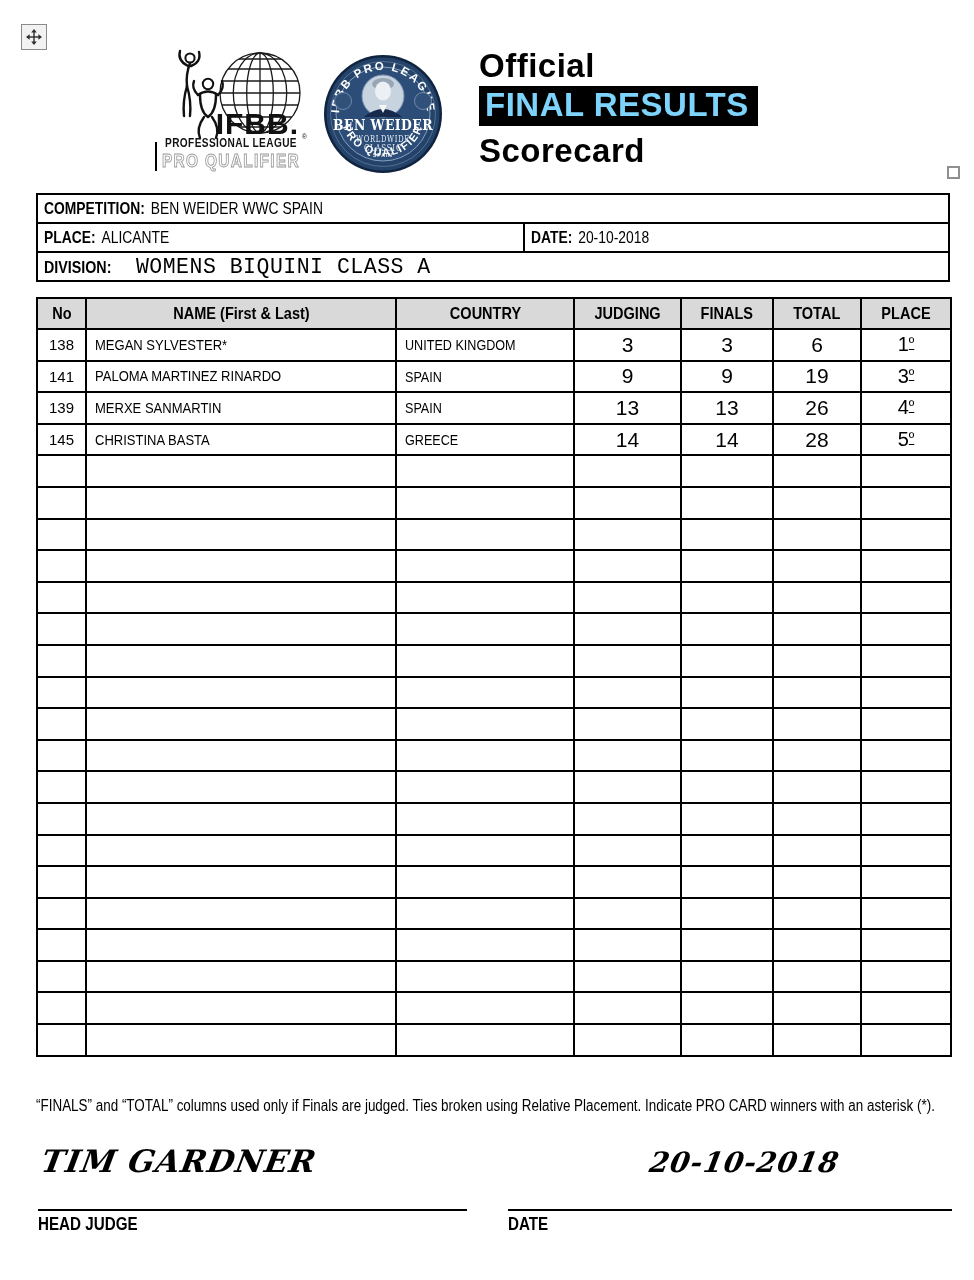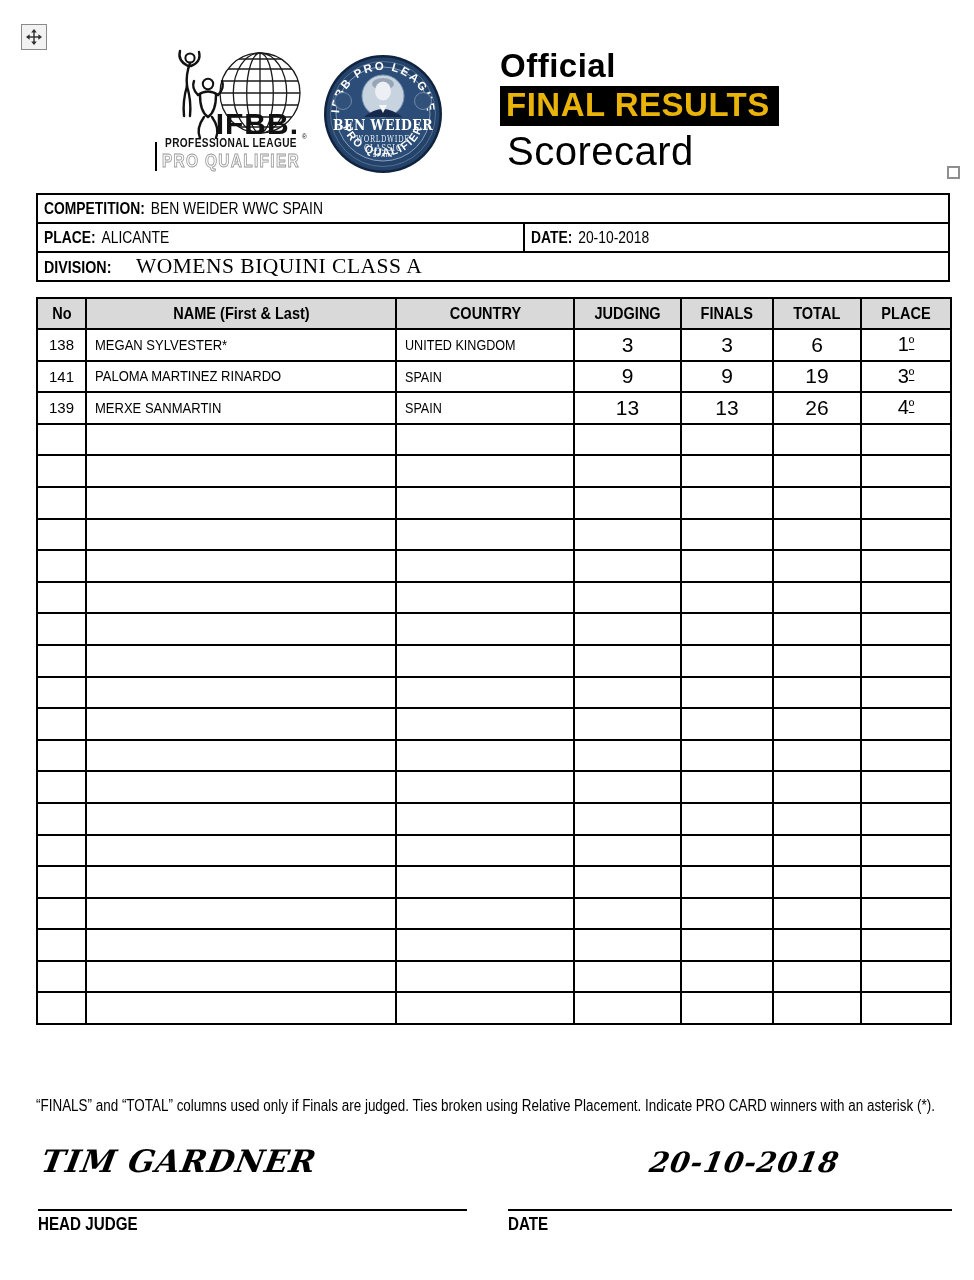--- a/index.html
+++ b/index.html
@@ -13,32 +13,32 @@
 
   
   .move-handle { left:21px; top:24px; width:24px; height:24px; border:1px solid #8a8a8a;
                  background:#f2f2f2; display:flex; align-items:center; justify-content:center; }
   
   .corner-handle { left:947px; top:166px; width:9px; height:9px; border:2px solid #8f8f8f; background:#fff; }
   
   .text-cursor { left:154.5px; top:142px; width:2.5px; height:29px; background:#000; }
 
   
-  .title-block { left:500px; top:46px; width:420px; }
+  .title-block { left:479px; top:46px; width:420px; }
   .t1 { font-size:33px; font-weight:bold; line-height:40px; letter-spacing:0.5px; }
   .t2wrap { line-height:40px; }
-  .t2 { display:inline-block; background:#000; color:#eab308; font-size:33px; font-weight:bold;
+  .t2 { display:inline-block; background:#000; color:#7dd3fc; font-size:33px; font-weight:bold;
         line-height:36px; padding:1px 9px 3px 6px; letter-spacing:0.5px; }
-  .t3 { font-size:40px; font-weight:normal; line-height:40px; letter-spacing:0.5px;margin-left:7px; }
+  .t3 { font-size:33px; font-weight:bold; line-height:40px; letter-spacing:0.5px; }
 
   
   .info-table { left:36px; top:193px; border-collapse:collapse; width:914px; }
   .info-table td { border:2.5px solid #000; height:25px; padding:1px 6px; font-size:16.5px; vertical-align:middle;margin-top:36px; }
   .info-table b { margin-right:7px; font-weight:bold; }
-  .div-val { font-family:Liberation Serif, serif; font-size:21.5px; letter-spacing:0.5px; }
+  .div-val { font-family:Liberation Mono, monospace; font-size:21.5px; letter-spacing:0.5px; }
 
   
   .score-table { left:36px; top:297px; border-collapse:collapse; table-layout:fixed; width:914px;padding-left:10px; }
   .score-table th, .score-table td { border:2px solid #000; overflow:hidden; padding:0; }
   .score-table th { background:#d9d9d9; height:29px; font-size:16.5px; font-weight:bold; text-align:center; }
   .score-table td { height:29.6px; vertical-align:middle; }
   td.c-no     { text-align:center; font-size:15px; }
   td.c-name   { text-align:left; padding-left:8px; font-size:15.5px; }
   td.c-country{ text-align:left; padding-left:8px; font-size:15px; }
   td.c-score  { text-align:center; font-size:21px; }
@@ -224,20 +224,29 @@
       </tr>
       <tr>
         <td class="c-no">139</td>
         <td class="c-name"><span class="cz">MERXE SANMARTIN</span></td>
         <td class="c-country"><span class="cz">SPAIN</span></td>
         <td class="c-score">13</td>
         <td class="c-score">13</td>
         <td class="c-score">26</td>
         <td class="c-place"><span>4</span><span class="ord">º</span></td>
       </tr>
+      <tr>
+        <td class="c-no">145</td>
+        <td class="c-name"><span class="cz">CHRISTINA BASTA</span></td>
+        <td class="c-country"><span class="cz">GREECE</span></td>
+        <td class="c-score">14</td>
+        <td class="c-score">14</td>
+        <td class="c-score">28</td>
+        <td class="c-place"><span>5</span><span class="ord">º</span></td>
+      </tr>
     <tr>
           <td class="c-no"></td>
           <td class="c-name"></td>
           <td class="c-country"></td>
           <td class="c-score"></td>
           <td class="c-score"></td>
           <td class="c-score"></td>
           <td class="c-place"></td>
         </tr>
         <tr>

